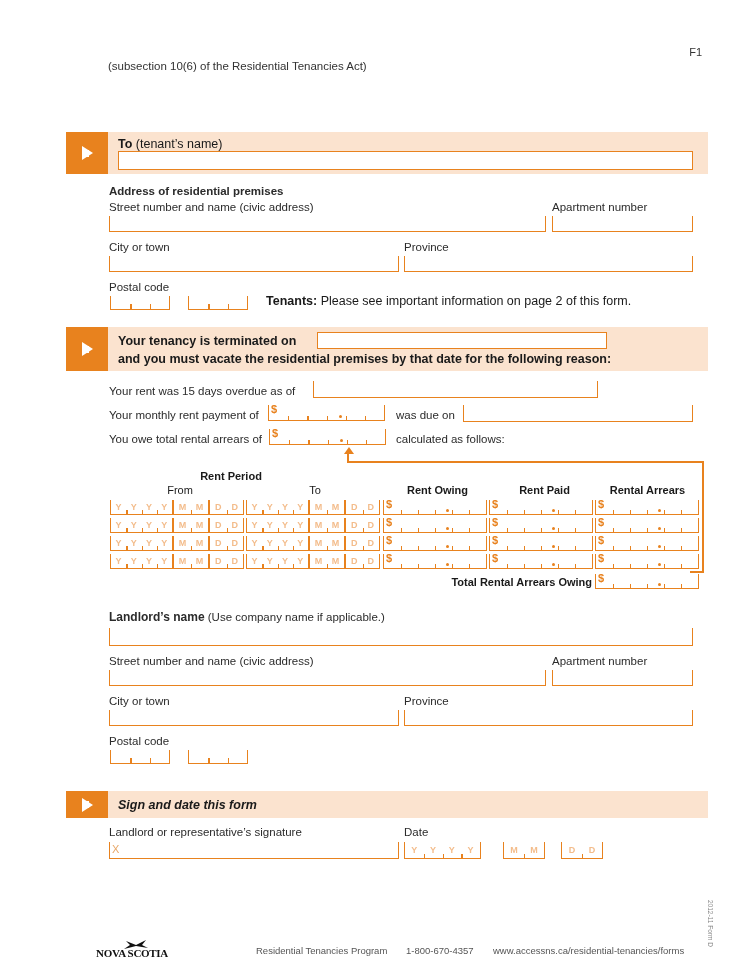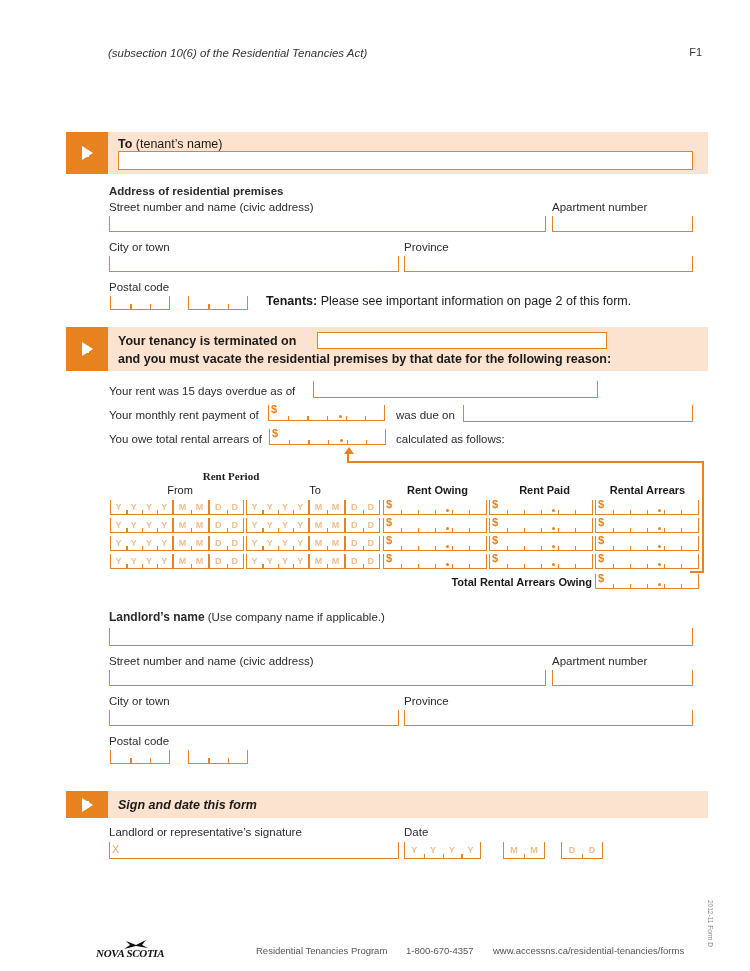--- a/index.html
+++ b/index.html
@@ -6,21 +6,21 @@
   body{font-family:"Liberation Sans",sans-serif;}
   .page{
     position:relative;width:750px;height:971px;background:#ffffff;
     overflow:hidden;box-sizing:border-box;
   }
 
   
   .hdr{position:absolute;left:108px;top:40px;}
   .form-d{font-size:25px;font-weight:bold;color:#1a1a1a;line-height:1.05;letter-spacing:-.2px;}
   .form-title{font-size:21px;font-weight:bold;color:#e8821e;line-height:1.15;margin-top:2px;letter-spacing:-.3px;}
-  .form-sub{font-size:11.5px;font-style:italic;color:#333;margin-top:7px;}
+  .form-sub{font-size:11.5px;color:#333;margin-top:20px;}
   .pagemark{position:absolute;right:48px;top:46px;font-size:11px;color:#333;}
 
   
   .band{position:absolute;background:#fbe3cf;}
   .arrow-box{position:absolute;background:#e8821e;display:flex;align-items:center;justify-content:center;}
   .arrow-box .arw{
     width:0;height:0;border-top:7px solid transparent;border-bottom:7px solid transparent;
     border-left:11px solid #fff;position:relative;
   }
   .arrow-box .arw::before{
@@ -75,21 +75,21 @@
   .conn-arrow{position:absolute;width:0;height:0;
      border-left:5px solid transparent;border-right:5px solid transparent;border-bottom:7px solid #e8821e;}
 
   
   .sigx{position:absolute;font-size:11px;color:#e8a86a;}
 
   
   .foot{position:absolute;font-size:9.5px;color:#555;white-space:nowrap;}
   .ns-logo{position:absolute;left:96px;top:937px;width:78px;height:24px;}
   .ns-logo .nstext{font-family:"Liberation Serif",serif;font-weight:bold;font-size:11px;color:#111;letter-spacing:-.3px;
-     position:absolute;left:0;top:10px;font-style:italic;}
+     position:absolute;left:0;top:10px;}
   .rot{position:absolute;font-size:6.5px;color:#888;transform:rotate(90deg);transform-origin:left top;white-space:nowrap;}
 </style>
 </head>
 <body>
 
 <div class="page">
 
   <div class="hdr">
     <div class="form-sub">(subsection 10(6) of the Residential Tenancies Act)</div>
   </div>
@@ -167,21 +167,21 @@
     <span class="dot" style="left:70px;"></span>
   </div>
   <div class="lbl" style="left:396px;top:433px;">calculated as follows:</div>
 
   <div class="conn-arrow" style="left:344px;top:447px;"></div>
   <div class="conn" style="left:347px;top:454px;width:2px;height:9px;"></div>
   <div class="conn" style="left:347px;top:461px;width:357px;height:2px;"></div>
   <div class="conn" style="left:702px;top:461px;width:2px;height:112px;"></div>
   <div class="conn" style="left:690px;top:571px;width:14px;height:2px;"></div>
 
-  <div class="thl" style="left:181px;top:470px;width:100px;font-family:Liberation Serif, serif;">Rent Period</div>
+  <div class="thl" style="left:181px;top:470px;width:100px;">Rent Period</div>
   <div class="thl reg" style="left:150px;top:484px;width:60px;">From</div>
   <div class="thl reg" style="left:285px;top:484px;width:60px;">To</div>
   <div class="thl" style="left:390px;top:484px;width:95px;">Rent Owing</div>
   <div class="thl" style="left:497px;top:484px;width:95px;">Rent Paid</div>
   <div class="thl" style="left:600px;top:484px;width:95px;">Rental Arrears</div>
 
   <div class="datebox" style="left:110px;top:500px;width:134px;height:15px;">
     <div class="grp" style="width:63px;">
       <div class="c">
           <span style="font-size: 9px; font-weight: bold; color: rgb(243, 188, 139);">Y</span>

